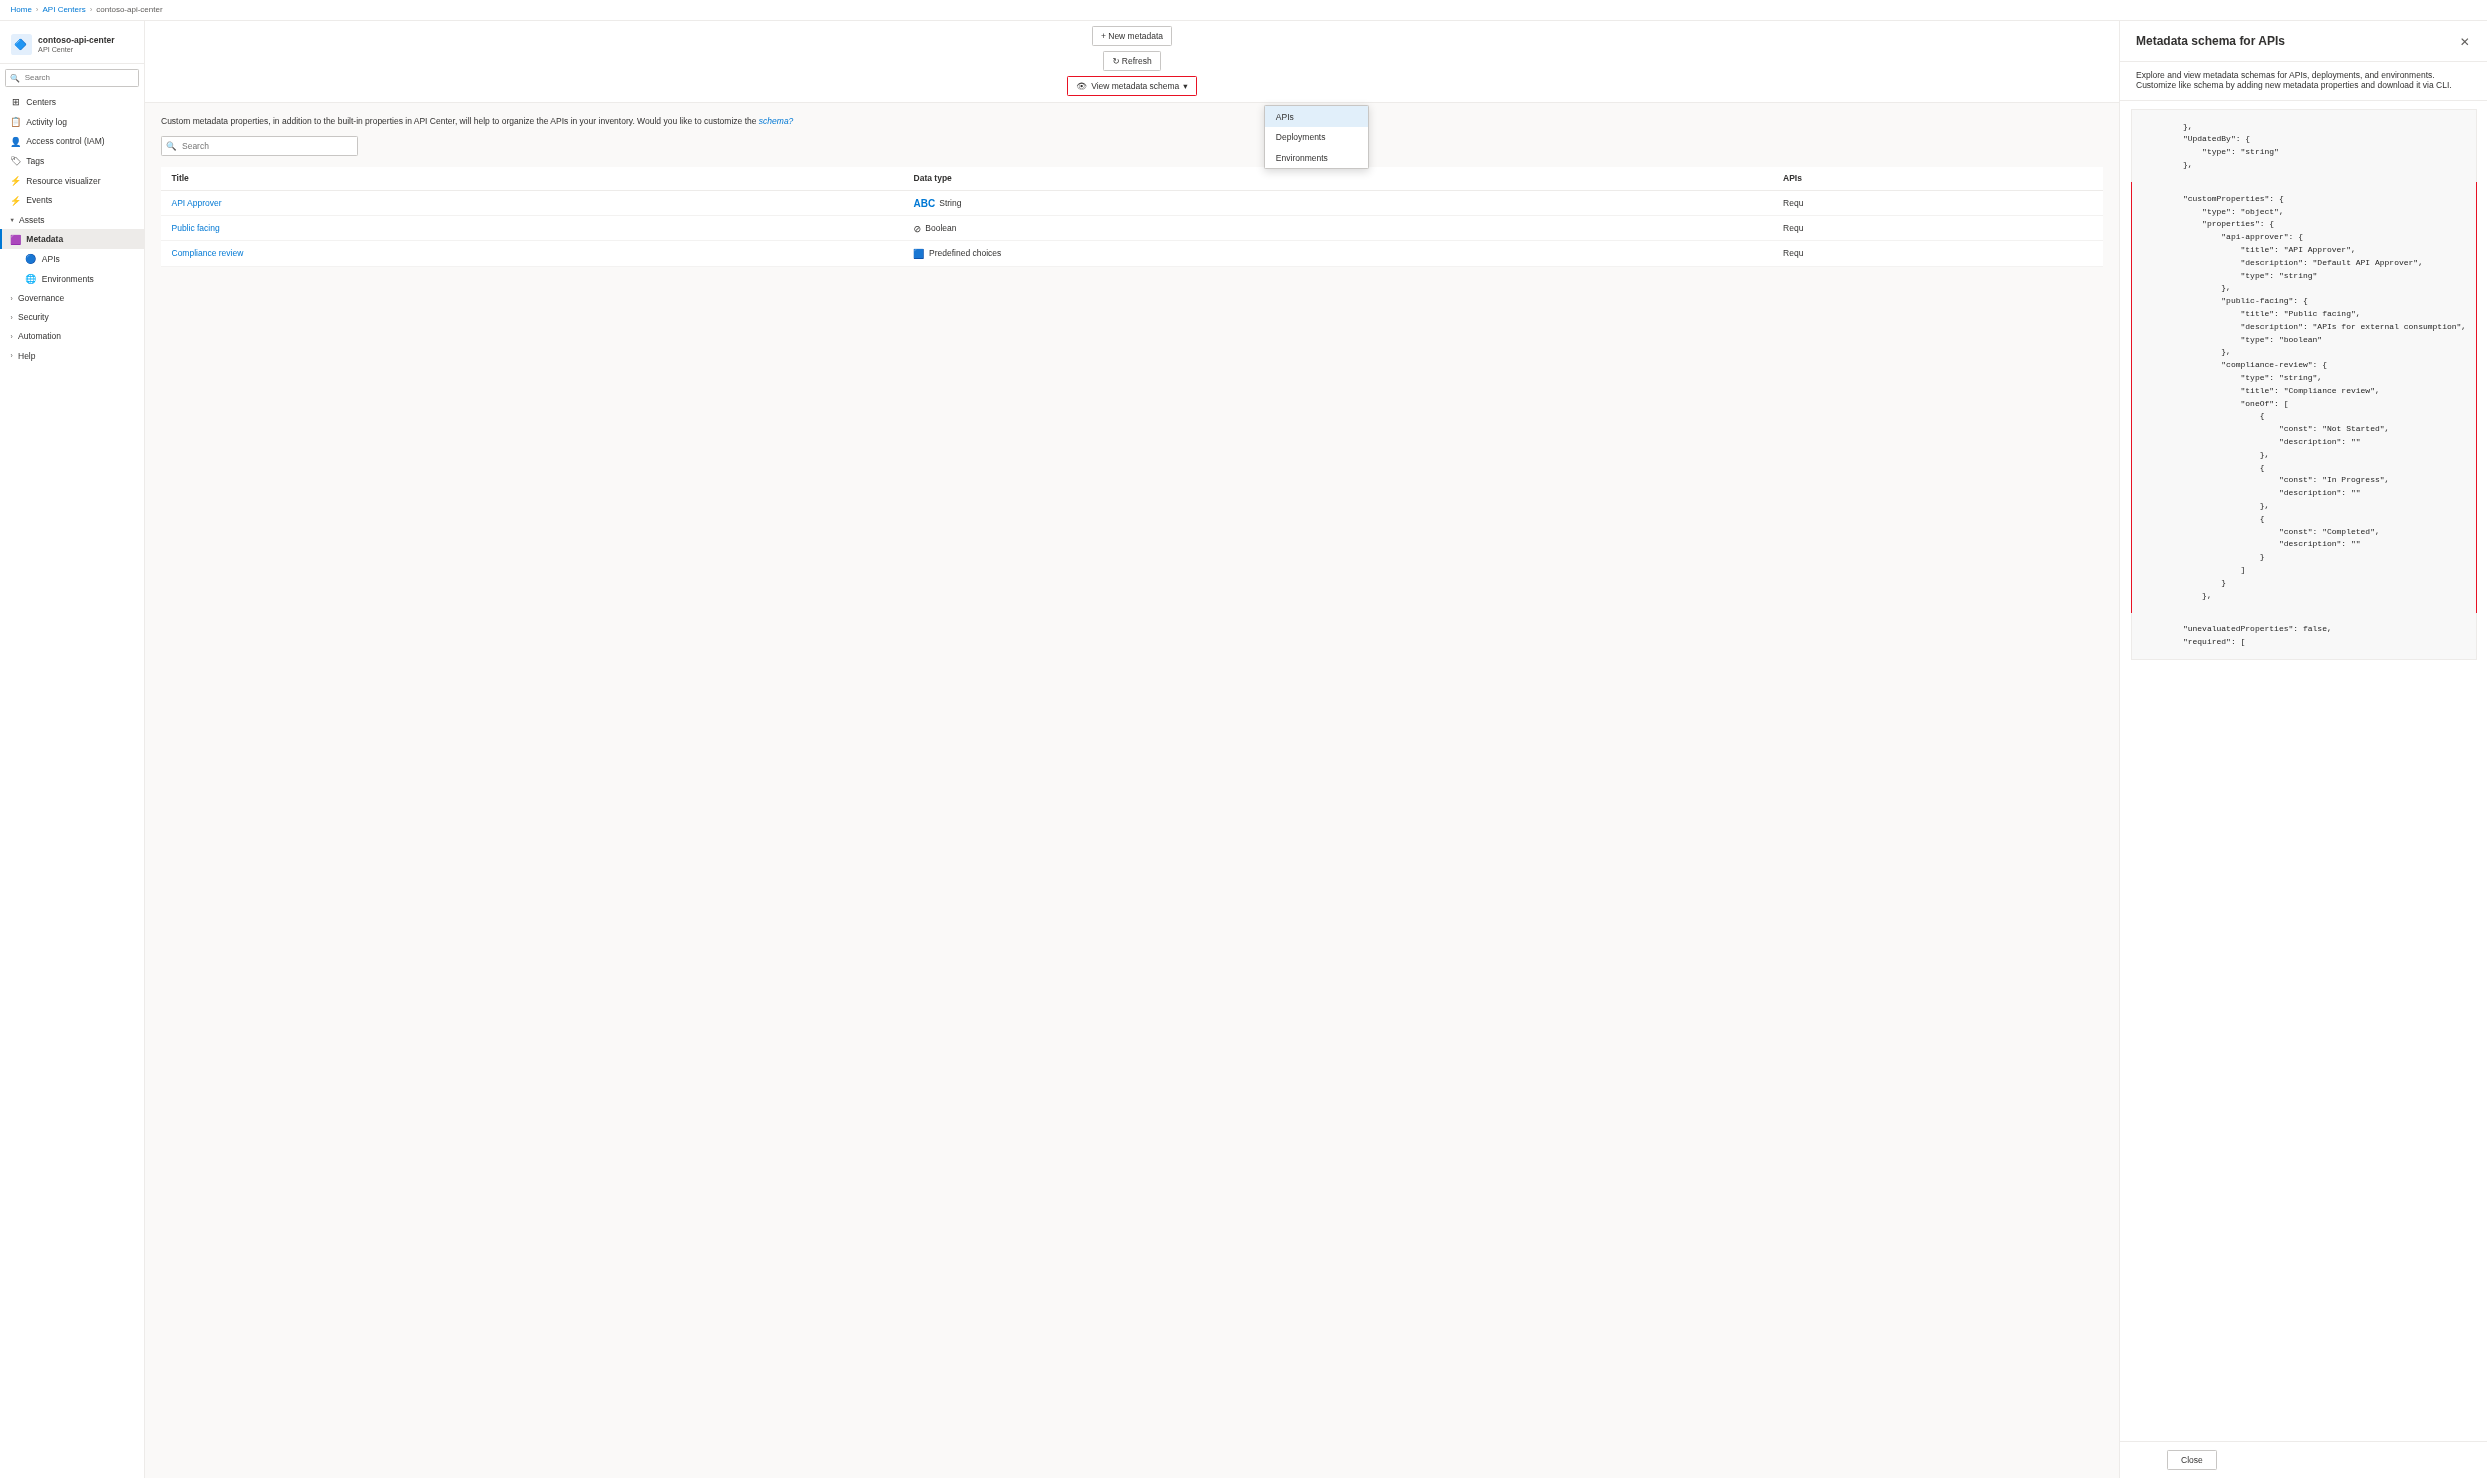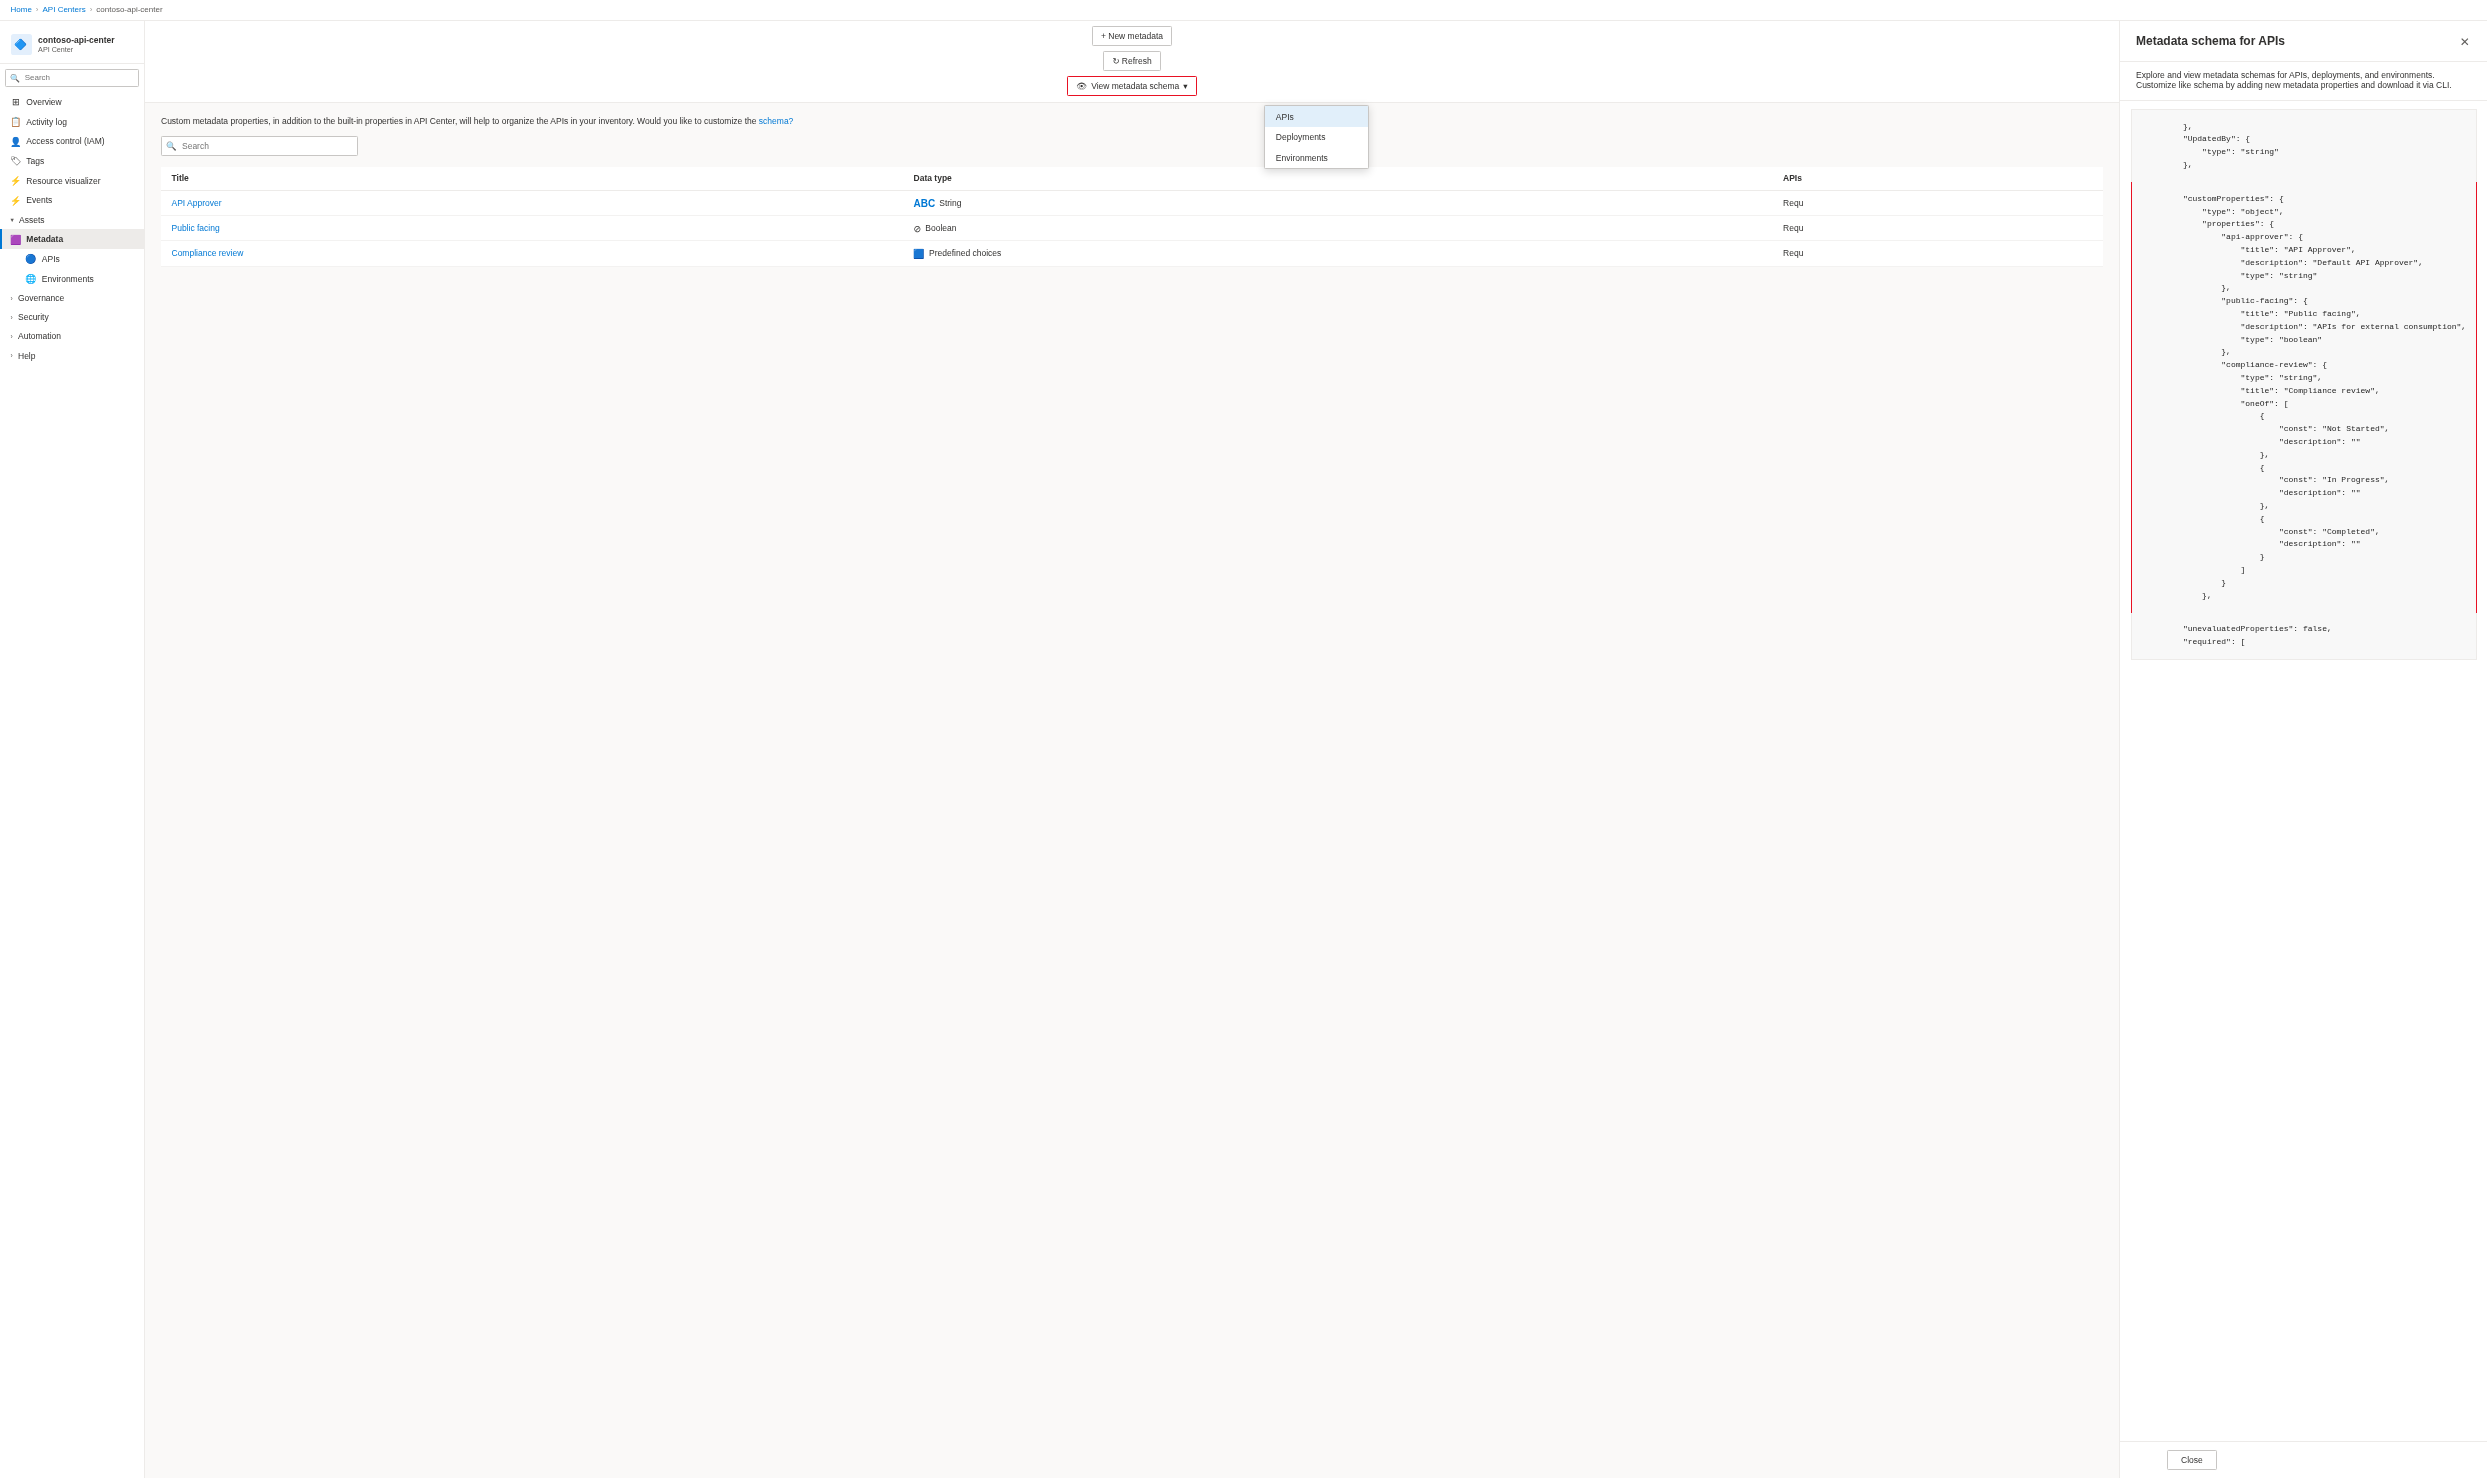--- a/index.html
+++ b/index.html
@@ -42,21 +42,21 @@
     .btn-dropdown { display: flex; align-items: center; gap: 4px; padding: 4px 8px; background: #fff; border: 0.7px solid #c8c6c4; border-radius: 1.3px; cursor: pointer; font-size: 8.5px; color: #323130; border: 1.3px solid #e81123; }
 
     
     .dropdown-menu { position: absolute; top: 29px; left: 197px; background: #fff; border: 0.7px solid #c8c6c4; box-shadow: 0 2.6px 8px rgba(0,0,0,0.15); z-index: 100; min-width: 105px; border-radius: 1.3px; }
     .dropdown-item { padding: 5.3px 10.5px; cursor: pointer; font-size: 8.5px; color: #323130; }
     .dropdown-item.selected { background: #e1effa; }
 
     
     .page-content { flex: 1; overflow-y: auto; padding: 13px 16px; }
     .page-desc { font-size: 8.5px; color: #323130; margin-bottom: 10.5px; }
-    .page-desc a { color: #0078d4; text-decoration: none; }
+    .page-desc a { color: #0078d4; text-decoration: none; font-style: italic; }
 
     
     .content-search { position: relative; margin-bottom: 10.5px; width: 197px; }
     .content-search input { width: 100%; padding: 4px 5.3px 4px 20px; border: 0.7px solid #c8c6c4; border-radius: 1.3px; font-size: 8.5px; }
     .content-search-icon { position: absolute; left: 5.3px; top: 50%; transform: translateY(-50%); color: #605e5c; font-size: 8.5px; }
 
     
     .data-table { width: 100%; border-collapse: collapse; background: #fff; }
     .data-table th { padding: 6.6px 10.5px; text-align: left; font-size: 8.5px; font-weight: 600; color: #323130; border-bottom: 1.3px solid #edebe9; background: #fff; }
     .data-table td { padding: 6.6px 10.5px; font-size: 8.5px; color: #323130; border-bottom: 0.7px solid #f3f2f1; }
@@ -101,21 +101,21 @@
       </div>
     </div>
 
     <div class="sidebar-search">
       <span class="sidebar-search-icon">🔍</span>
       <input type="text" placeholder="Search" style="">
     </div>
 
     <div class="sidebar-item">
       <span class="sidebar-item-icon">⊞</span>
-      <span class="sidebar-item-label">Overview</span>
+      <span class="sidebar-item-label">Centers</span>
     </div>
     <div class="sidebar-item">
       <span class="sidebar-item-icon">📋</span>
       <span class="sidebar-item-label">Activity log</span>
     </div>
     <div class="sidebar-item">
       <span class="sidebar-item-icon">👤</span>
       <span class="sidebar-item-label">Access control (IAM)</span>
     </div>
     <div class="sidebar-item">

